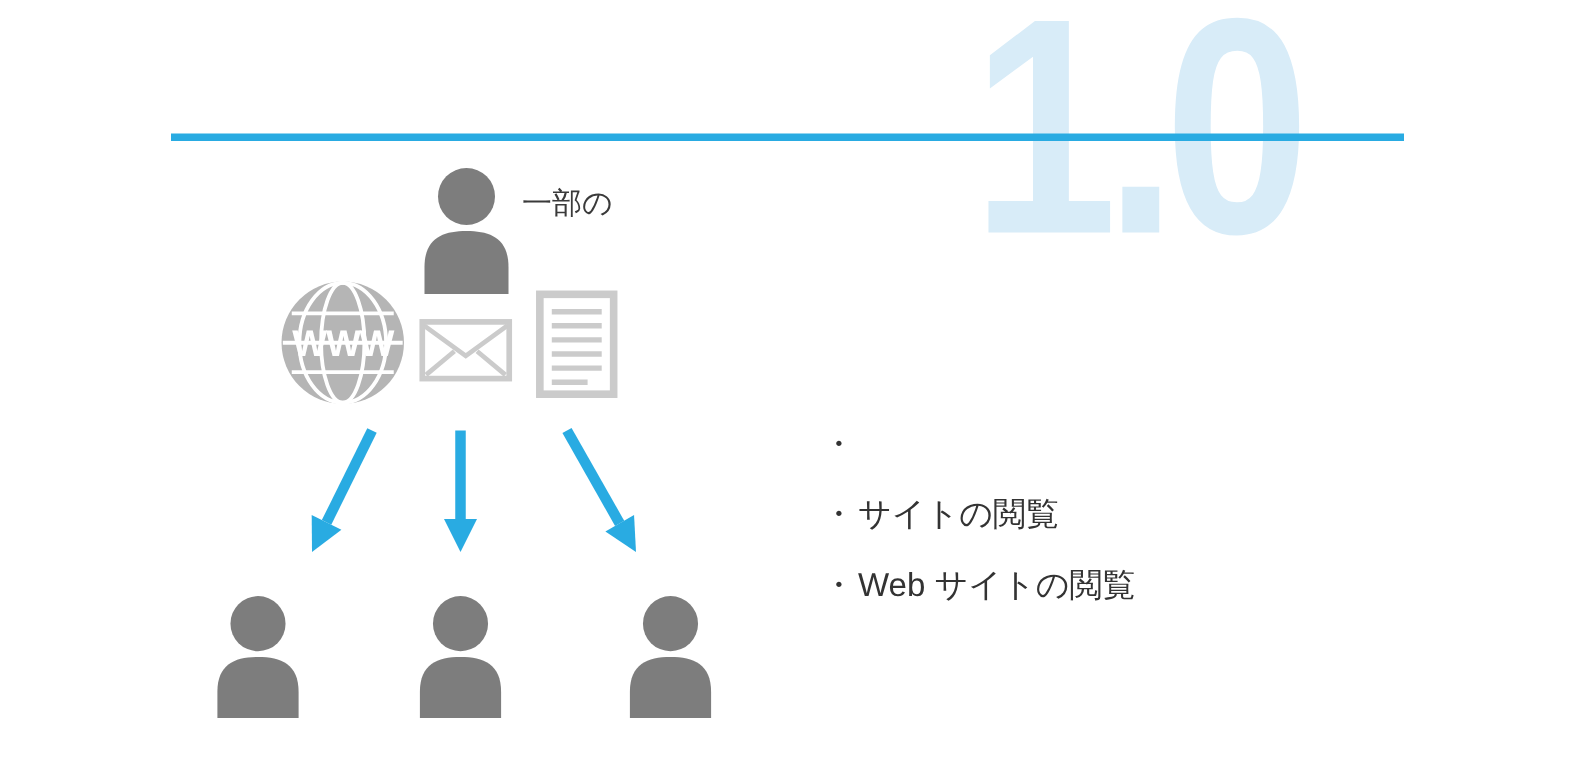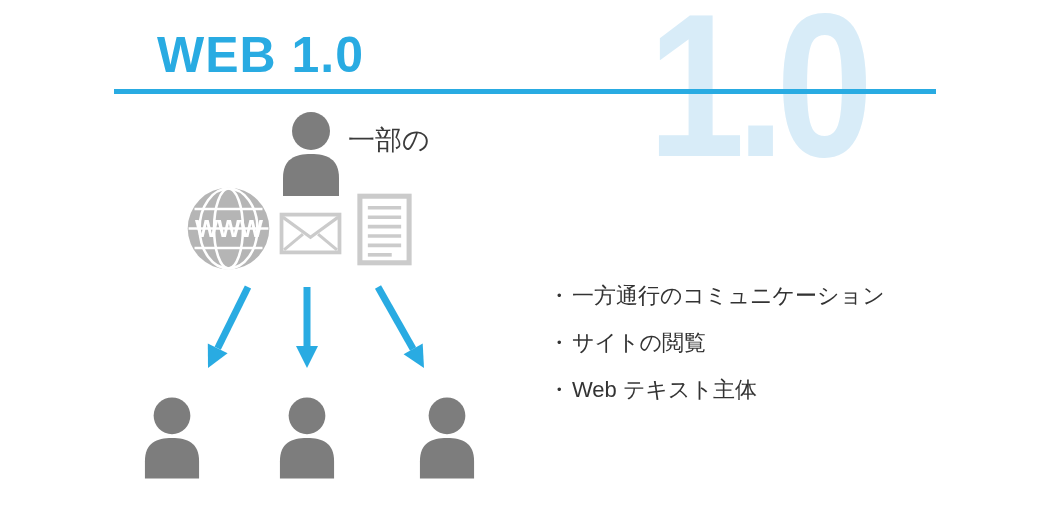--- a/index.html
+++ b/index.html
@@ -48,21 +48,21 @@
     z-index:2;
   }
   .abs{position:absolute;z-index:1;}
   .person-fill{fill:var(--person_gray);}
   .source-user{left:281px;top:112px;width:60px;height:84px;}
   .audience-1{left:143px;top:396px;width:58px;height:84px;}
   .audience-2{left:278px;top:396px;width:58px;height:84px;}
   .audience-3{left:418px;top:396px;width:58px;height:84px;}
   .source-label{
     left:348px;top:122px;
-    font-size:27px;
+    font-size:20px;
     line-height:1.4;
     color:var(--text_dark);
     text-align:right;
   }
   .globe{left:186px;top:186px;width:85px;height:85px;}
   .globe-bg{fill:var(--icon_gray);}
   .globe-line{fill:none;stroke:#ffffff;stroke-width:3;}
   .globe-text{
     fill:#ffffff;
     font-family:"Liberation Sans", sans-serif;
@@ -93,21 +93,20 @@
   }
   .bullet-marker{margin-right:2px;}
 </style>
 </head>
 <body>
 
 <div class="canvas">
 
   <div class="watermark">1.0</div>
 
-  <div class="page-title">WEB 1.0</div>
   <div class="accent-rule"></div>
 
   <svg class="abs source-user" viewBox="0 0 60 84">
     <circle cx="30" cy="19" r="19" class="person-fill"></circle>
     <path d="M2 84 L2 66 C2 47 14 42 30 42 C46 42 58 47 58 66 L58 84 Z" class="person-fill"></path>
   </svg>
   <div class="abs source-label">
     <div>一部の</div>
   </div>
 
@@ -162,25 +161,24 @@
     <path d="M2 84 L2 66 C2 47 14 42 30 42 C46 42 58 47 58 66 L58 84 Z" class="person-fill"></path>
   </svg>
   <svg class="abs audience-3" viewBox="0 0 60 84">
     <circle cx="30" cy="19" r="19" class="person-fill"></circle>
     <path d="M2 84 L2 66 C2 47 14 42 30 42 C46 42 58 47 58 66 L58 84 Z" class="person-fill"></path>
   </svg>
 
   <div class="abs bullet-list">
     <div class="bullet-item">
       <span class="bullet-marker">・</span>
-      <span>一方通行のコミュニケーション</span>
     </div>
     <div class="bullet-item">
       <span class="bullet-marker">・</span>
       <span>サイトの閲覧</span>
     </div>
     <div class="bullet-item">
       <span class="bullet-marker">・</span>
-      <span>Web テキスト主体</span>
+      <span>Web サイトの閲覧</span>
     </div>
   </div>
 
 </div>
 
 </body></html>

